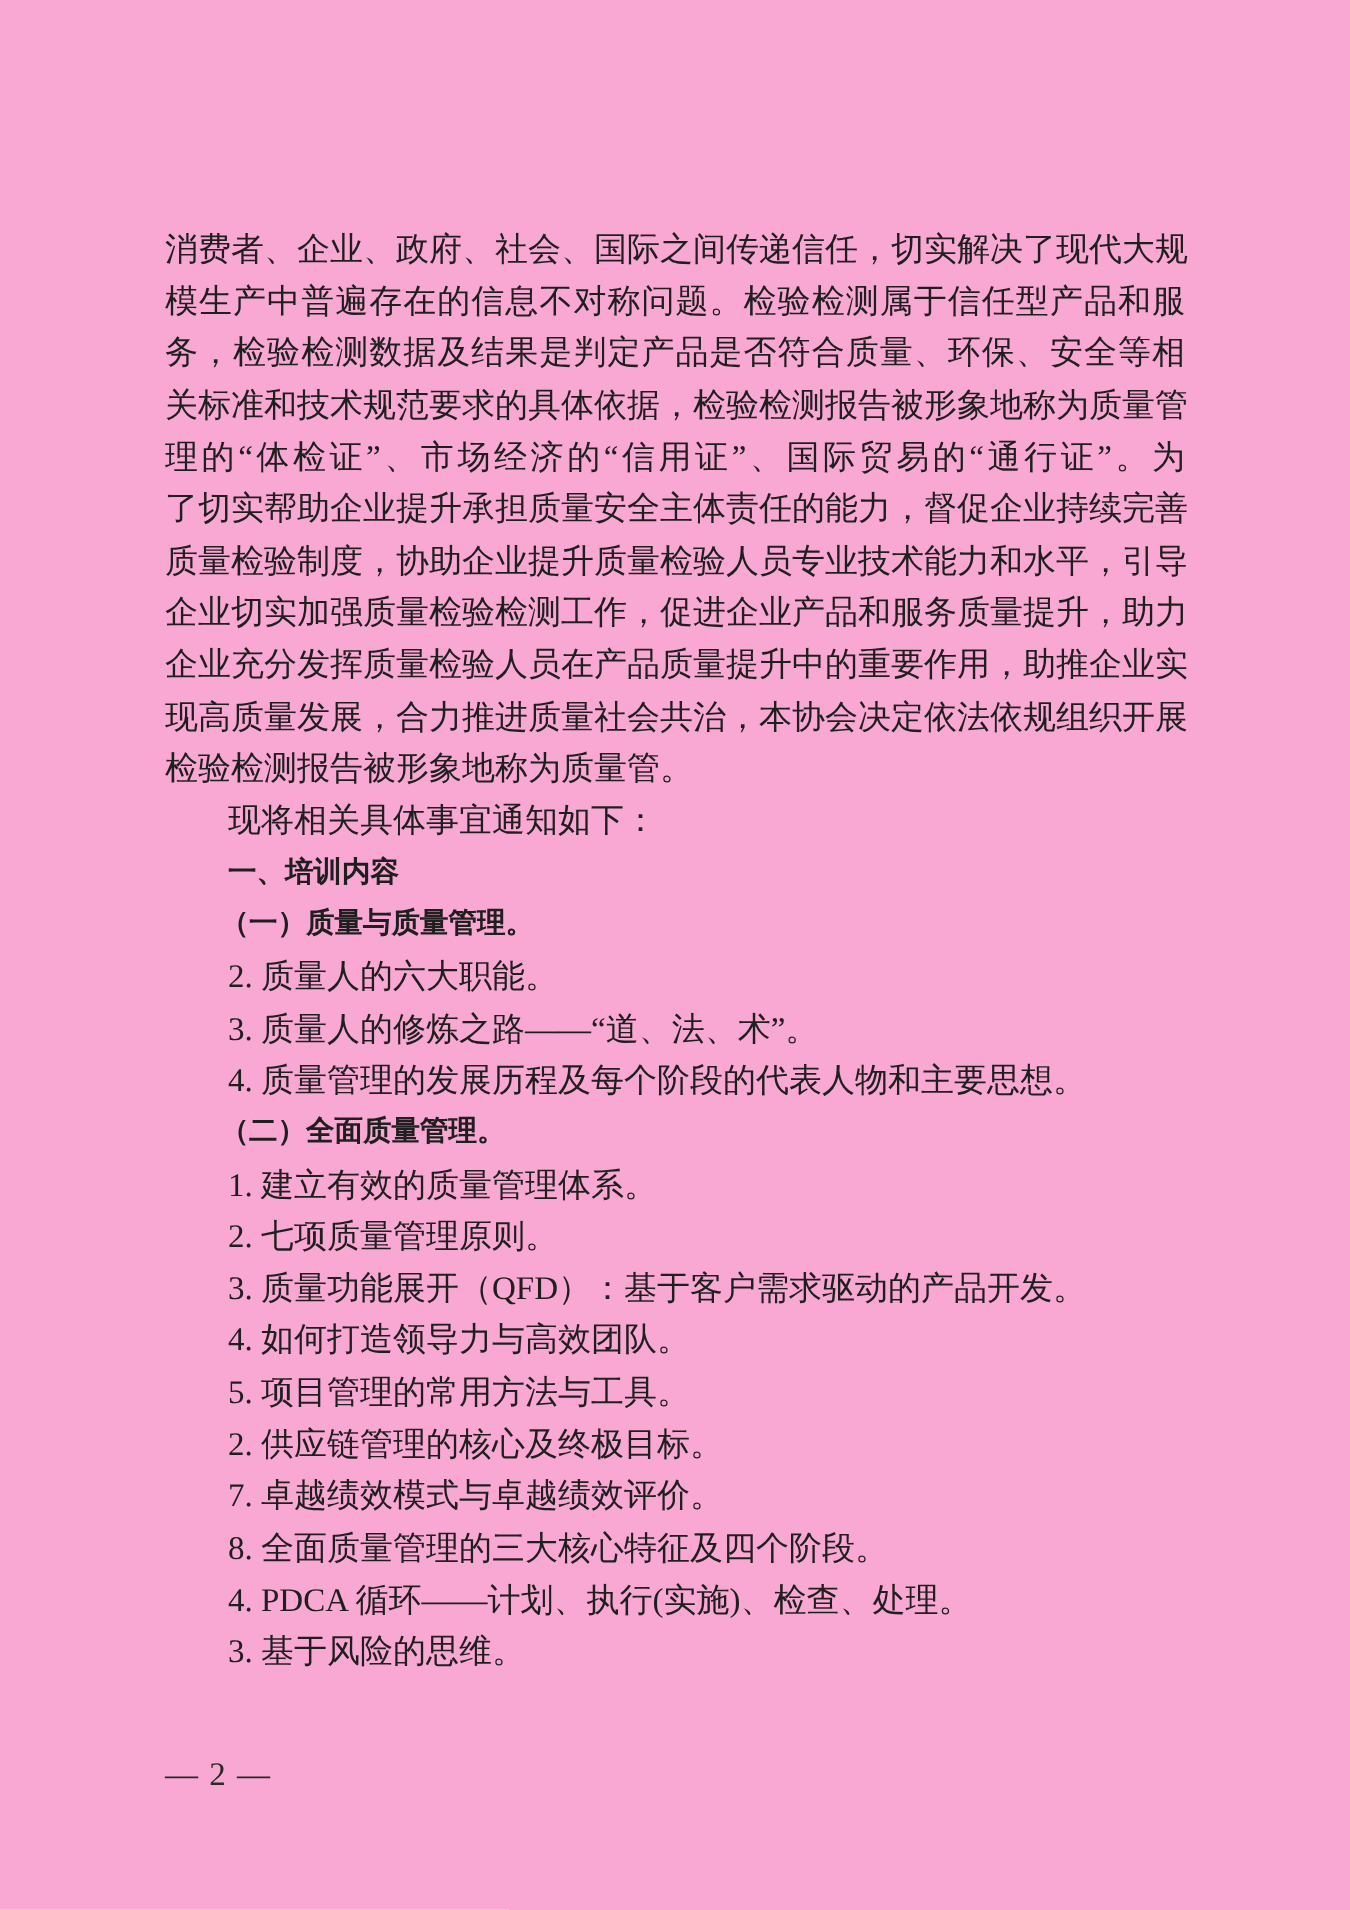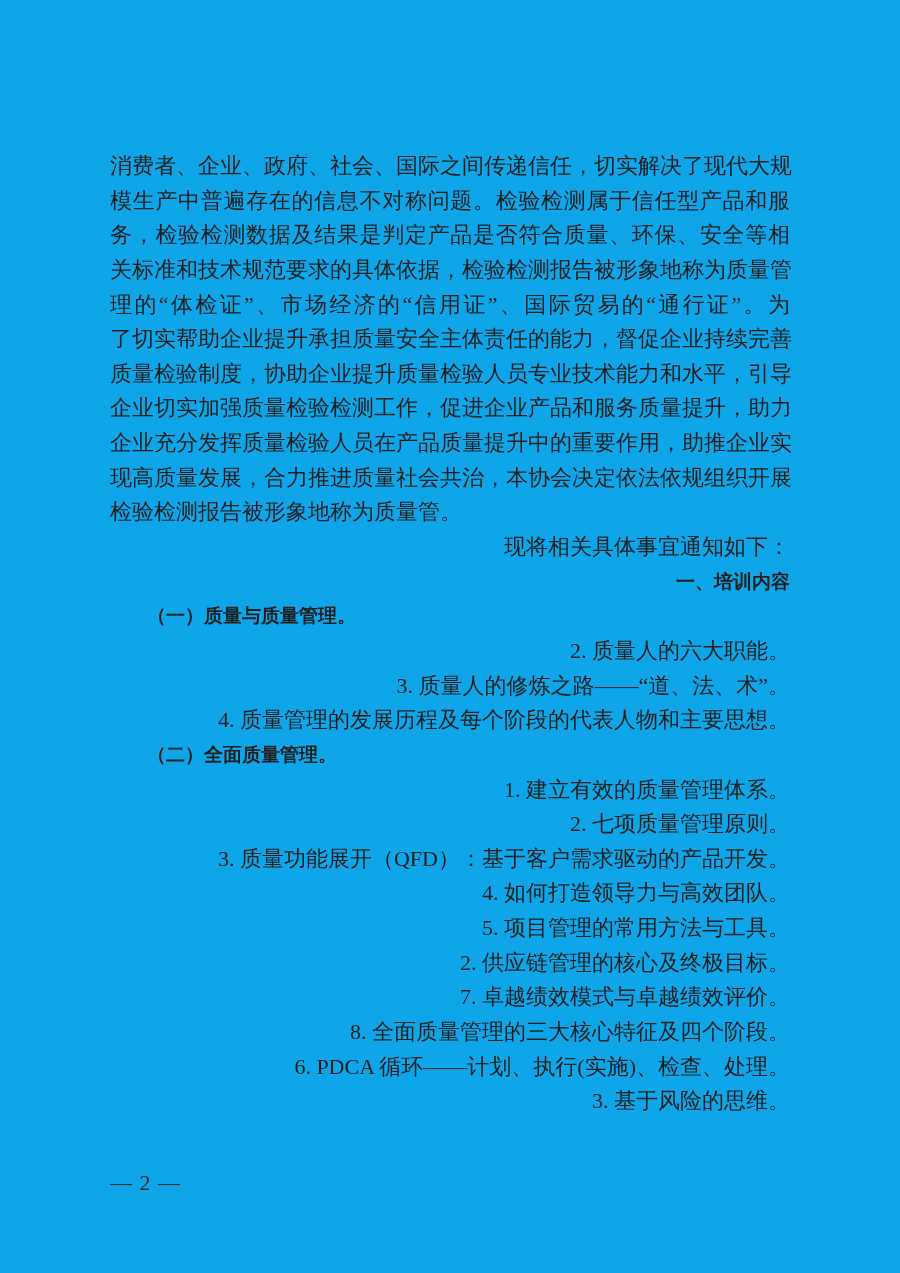--- a/index.html
+++ b/index.html
@@ -7,41 +7,41 @@
   body {
     background: #ffffff;
     position: relative;
     font-family: "Liberation Serif", "DejaVu Serif", serif;
     color: #1f1f1f;
     overflow: hidden;
   }
   .page {
     position: absolute;
     inset: 0;
-    background: #0ea5e9;
+    background: #f9a8d4;
   }
   .doc-content {
     position: absolute;
     left: 110px;
     top: 149px;
     width: 680px;
   }
   .line {
     height: 34.65px;
     line-height: 34.65px;
     font-size: 22px;
     white-space: nowrap;
     text-rendering: optimizeLegibility;
   }
   .line.justify {
     text-align: justify;
     text-align-last: justify;
     text-justify: inter-character;
   }
-  .line.indent { padding-left: 42px; text-align: right; }
+  .line.indent { padding-left: 42px; }
   .line.indent-h2 { padding-left: 37px; }
   .line.h1 {
     font-weight: bold;
     font-family: "Liberation Sans", "DejaVu Sans", sans-serif;
     font-size: 19px;
   }
   .line.h2 {
     font-weight: bold;
     font-size: 19px;
   }
@@ -79,17 +79,17 @@
       <div class="line indent item">4. 质量管理的发展历程及每个阶段的代表人物和主要思想。</div>
       <div class="line indent-h2 h2">（二）全面质量管理。</div>
       <div class="line indent item">1. 建立有效的质量管理体系。</div>
       <div class="line indent item">2. 七项质量管理原则。</div>
       <div class="line indent item">3. 质量功能展开（QFD）：基于客户需求驱动的产品开发。</div>
       <div class="line indent item">4. 如何打造领导力与高效团队。</div>
       <div class="line indent item">5. 项目管理的常用方法与工具。</div>
       <div class="line indent item">2. 供应链管理的核心及终极目标。</div>
       <div class="line indent item">7. 卓越绩效模式与卓越绩效评价。</div>
       <div class="line indent item">8. 全面质量管理的三大核心特征及四个阶段。</div>
-      <div class="line indent item">6. PDCA 循环——计划、执行(实施)、检查、处理。</div>
+      <div class="line indent item">4. PDCA 循环——计划、执行(实施)、检查、处理。</div>
       <div class="line indent item">3. 基于风险的思维。</div>
     </main>
   <div class="page-footer">— 2 —</div>
 </div>
 
 </body></html>

